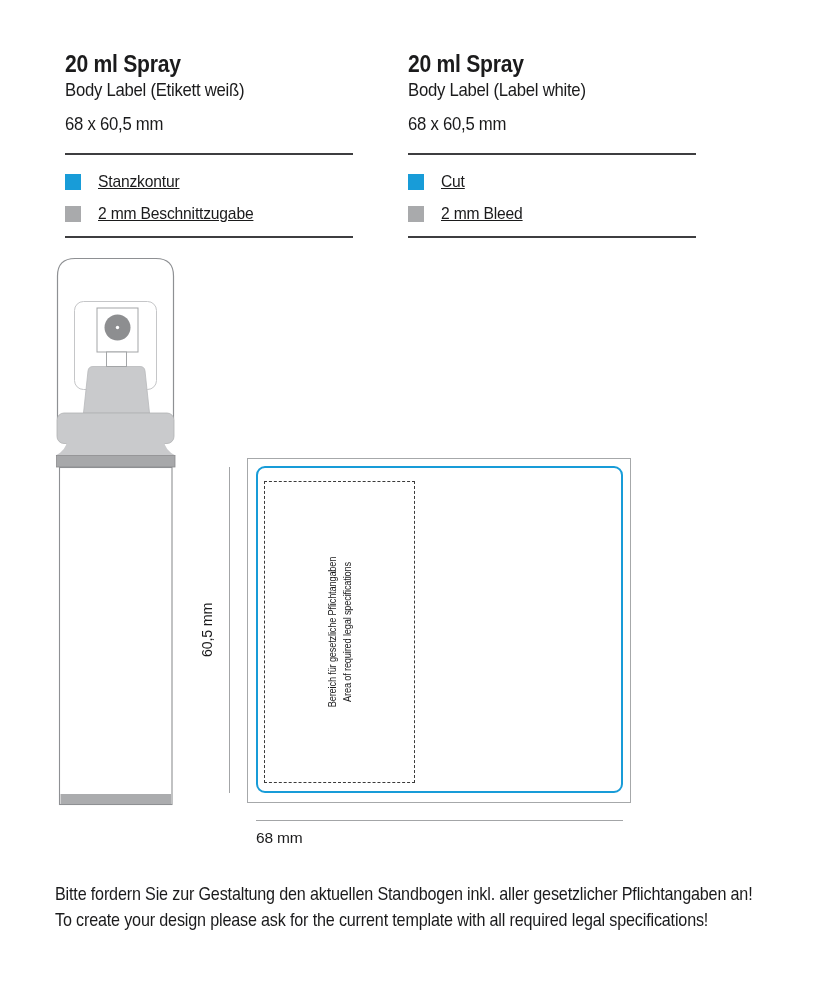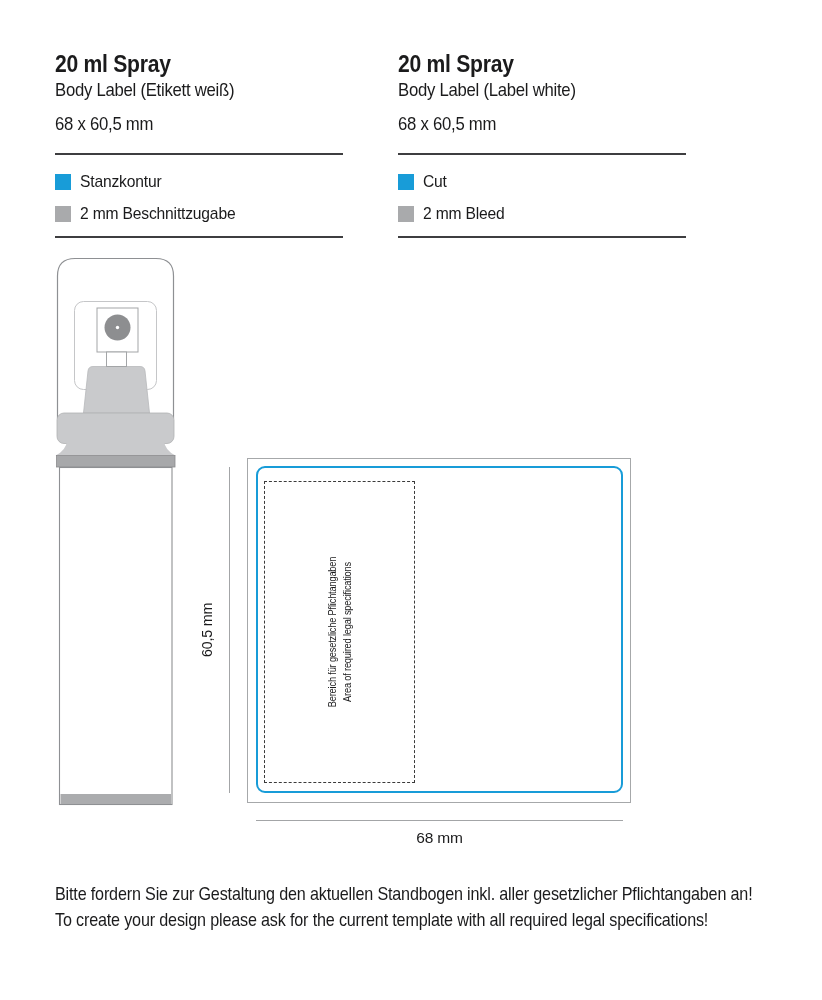--- a/index.html
+++ b/index.html
@@ -1,30 +1,30 @@
 <!DOCTYPE html>
 <html><head>
 <meta charset="utf-8">
 <style>
   html,body{margin:0;padding:0;background:#fff;}
   .page{
     position:relative;width:822px;height:1000px;background:#fff;overflow:hidden;
     font-family:"Liberation Sans",sans-serif;color:#1b1b1c;
   }
-  .col{position:absolute;top:0;width:288px;height:260px;}
+  .col{position:absolute;top:0;width:288px;height:260px;margin-left:10px;}
   .col .title{position:absolute;top:50px;left:0;font-size:24px;font-weight:bold;
     white-space:nowrap;transform:scaleX(.88);transform-origin:0 50%;letter-spacing:-.3px;}
   .col .subtitle{position:absolute;top:79px;left:0;font-size:19px;white-space:nowrap;
     transform:scaleX(.88);transform-origin:0 50%;letter-spacing:-.3px;}
   .col .size{position:absolute;top:113px;left:0;font-size:19px;white-space:nowrap;
     transform:scaleX(.88);transform-origin:0 50%;letter-spacing:-.3px;}
   .rule{position:absolute;left:0;width:288px;height:1.5px;background:#3e3e40;}
   .rule.r1{top:153px}
   .rule.r2{top:236px}
-  .legend-item{position:absolute;left:0;display:flex;align-items:flex-start;gap:9px;height:16px;}
+  .legend-item{position:absolute;left:0;display:flex;align-items:flex-start;gap:17px;height:16px;text-decoration:underline;}
   .legend-item.i1{top:174px}
   .legend-item.i2{top:206px}
   .swatch{width:16px;height:16px;flex:0 0 16px;}
   .swatch.blue{background:#189cd8;}
   .swatch.gray{background:#a9aaac;}
   .legend-label{font-size:17px;line-height:16px;white-space:nowrap;
     transform:scaleX(.92);transform-origin:0 50%;letter-spacing:-.2px;}
 
   
   .bleed-box{position:absolute;left:247px;top:458px;width:384px;height:345px;
@@ -33,21 +33,21 @@
     border:2px solid #189cd8;border-radius:9px;background:#fff;box-sizing:border-box;}
   .safe-box{position:absolute;left:264px;top:481px;width:151px;height:302px;
     border:1px dashed #3a3a3a;box-sizing:border-box;}
   .legal-text{position:absolute;left:340px;top:632px;text-align:center;
     font-size:10.5px;line-height:15px;color:#1b1b1c;white-space:nowrap;
     transform:translate(-50%,-50%) rotate(-90deg) scaleX(.88);letter-spacing:-.2px;}
   .vdim-line{position:absolute;left:229px;top:467px;width:1px;height:326px;background:#a3a5a7;}
   .hdim-line{position:absolute;left:256px;top:820px;width:367px;height:1px;background:#a3a5a7;}
   .vdim-label{position:absolute;left:207px;top:630px;font-size:15.5px;white-space:nowrap;
     transform:translate(-50%,-50%) rotate(-90deg) scaleX(.92);letter-spacing:-.2px;}
-  .hdim-label{position:absolute;left:256px;top:829px;width:367px;text-align:center;
+  .hdim-label{position:absolute;left:256px;top:829px;width:367px;
     font-size:15.5px;letter-spacing:-.2px;}
 
   .footer{position:absolute;left:55px;top:881px;font-size:19px;line-height:25.5px;
     white-space:nowrap;transform:scaleX(.85);transform-origin:0 0;letter-spacing:-.2px;}
 
   .bottle-svg{position:absolute;left:50px;top:252px;}
 </style>
 </head>
 <body>
 

